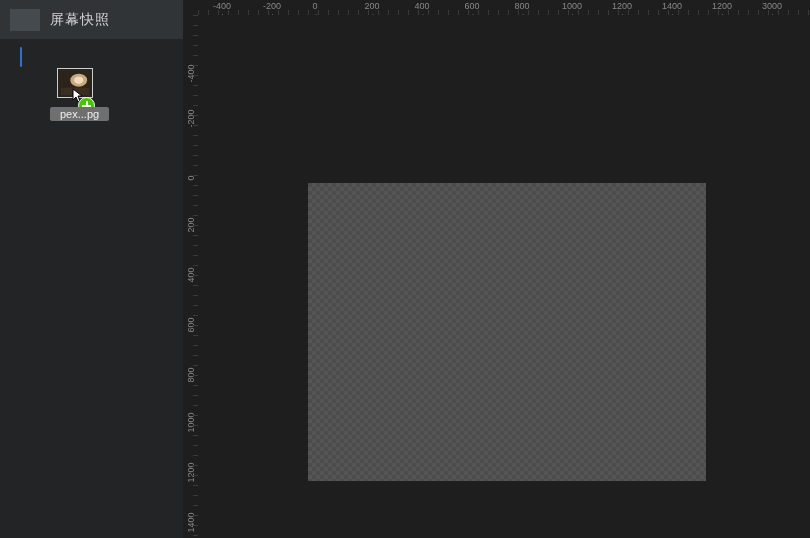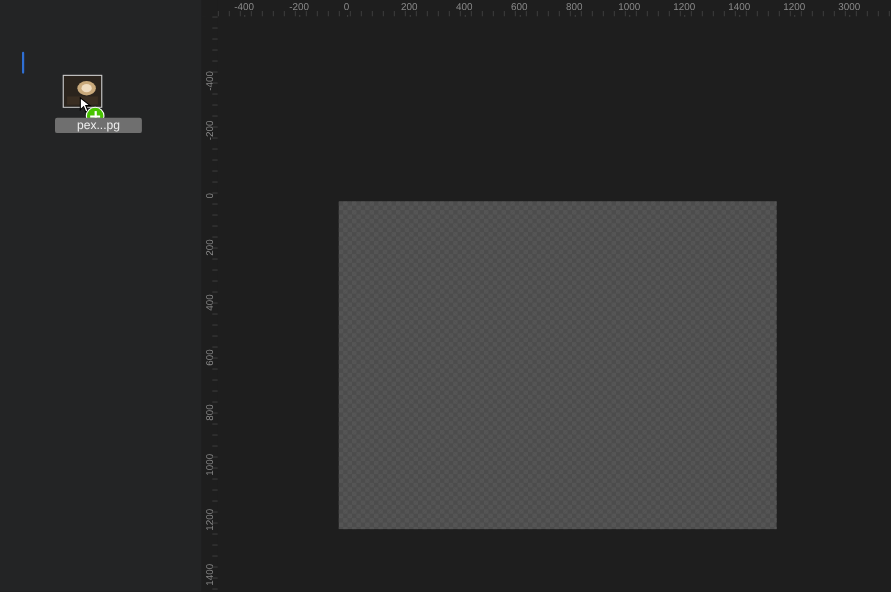--- a/index.html
+++ b/index.html
@@ -45,21 +45,21 @@
   .plus-badge::after {
     content:""; position:absolute; width:2px; height:9px; background:#fff;
   }
   .cursor-arrow {
     position:absolute; left:72px; top:88px; width:12px; height:16px;
     pointer-events:none;
   }
   .drag-filename {
     position:absolute; left:50px; top:107px;
     background:#6f6f6f; color:#eee; font-size:11px;
-    padding:1px 20px; border-radius:2px; white-space:nowrap;
+    padding:1px 10px; border-radius:2px; white-space:nowrap;
   }
 
   
   .ruler-top {
     position:absolute; left:198px; top:0; width:612px; height:15px;
     background:#1e1e1e;
   }
   .ruler-left {
     position:absolute; left:183px; top:15px; width:15px; height:523px;
     background:#1e1e1e;
@@ -99,20 +99,24 @@
       linear-gradient(45deg,transparent 75%,#555 75%),
       linear-gradient(-45deg,transparent 75%,#555 75%);
     background-size:8px 8px;
     background-position:0 0,0 4px,4px -4px,-4px 0;
   }
 </style>
 </head>
 <body>
 
 <div class="media-panel">
+  <div class="panel-header">
+    <div class="header-tile"></div>
+    <div class="header-title">屏幕快照</div>
+  </div>
   <div class="blue-indicator"></div>
 
   <div class="drag-item">
     <div class="drag-thumb">
       <svg viewBox="0 0 36 30" xmlns="http://www.w3.org/2000/svg">
         <rect x="0" y="0" width="36" height="30" fill="#2b241d"></rect>
 
         <ellipse cx="22" cy="12" rx="9" ry="7" fill="#c9a97b"></ellipse>
         <ellipse cx="22" cy="12" rx="5" ry="4" fill="#efdcc0"></ellipse>
         <rect x="3" y="20" width="30" height="8" fill="#3a2e22"></rect>

